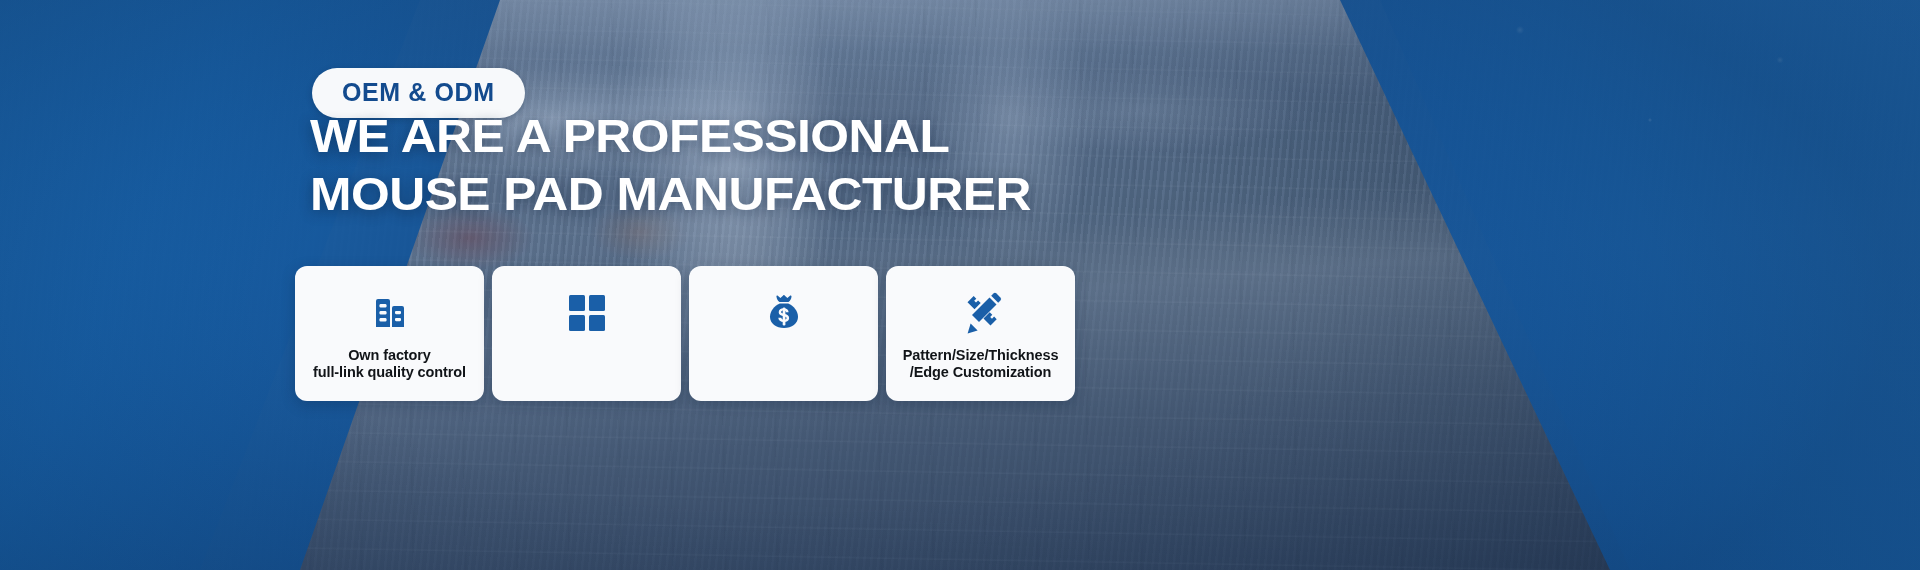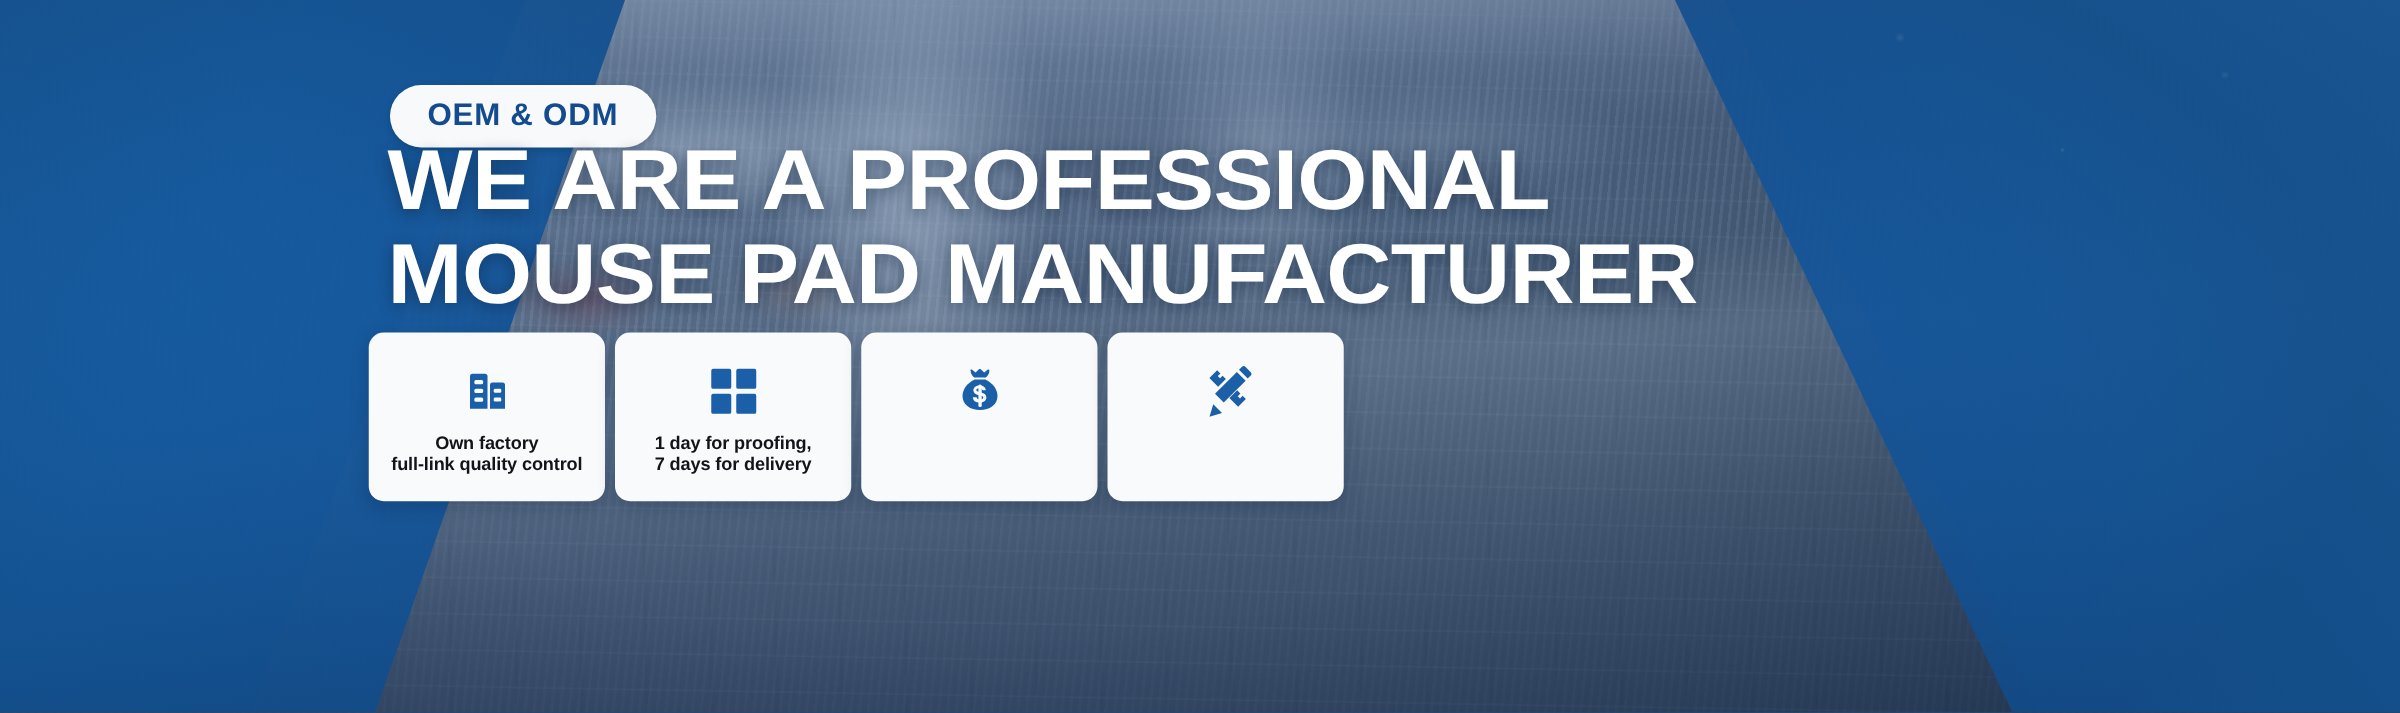--- a/index.html
+++ b/index.html
@@ -150,21 +150,21 @@
     border-radius: 26px;
     line-height: 1;
     box-shadow: 0 2px 6px rgba(6,26,52,0.25);
   }
 
   .headline {
     position: absolute;
     left: 310px;
     top: 117px;
     color: #ffffff;
-    font-size: 68px;
+    font-size: 47px;
     font-weight: bold;
     line-height: 0.82;
     letter-spacing: -0.5px;
     text-shadow: 0 3px 12px rgba(8,28,56,0.45);
     white-space: nowrap;
   }
   .headline .line {
     display: block;
     transform: scaleX(1.06);
     transform-origin: left center;
@@ -269,24 +269,20 @@
         <div class="card-icon">
           <svg width="42" height="42" viewBox="0 0 42 42" aria-hidden="true">
             <g fill="#1a5fa8">
               <rect x="3" y="3" width="16" height="16" rx="1.5"></rect>
               <rect x="23" y="3" width="16" height="16" rx="1.5"></rect>
               <rect x="3" y="23" width="16" height="16" rx="1.5"></rect>
               <rect x="23" y="23" width="16" height="16" rx="1.5"></rect>
             </g>
           </svg>
         </div>
-        <div class="card-label">
-          <span>1 day for proofing,</span>
-          <span class="l2">7 days for delivery</span>
-        </div>
       </div>
 
       <div class="card">
         <div class="card-icon">
           <svg width="44" height="44" viewBox="0 0 44 44" aria-hidden="true">
             <g fill="#1a5fa8">
               <path d="M14.5 5.5c0 2.2 1.2 4.2 3 5.5h9c1.8-1.3 3-3.3 3-5.5 0-.8-.9-1.2-1.5-.7l-2.6 2.2-2.8-2.6c-.4-.4-1-.4-1.4 0l-2.8 2.6-2.6-2.2c-.6-.5-1.5-.1-1.5.7z"></path>
               <path d="M17.8 12.5c-5.6 2.5-9.8 7.6-9.8 13.3 0 7 6.3 11.2 14 11.2s14-4.2 14-11.2c0-5.7-4.2-10.8-9.8-13.3z"></path>
             </g>
             <g fill="#f9fafc">
@@ -305,17 +301,21 @@
               <path d="M31.5 7.5l7 7-17.5 17.5-7-7z"></path>
               <path d="M33.2 5.8l2.2-2.2a2.2 2.2 0 0 1 3.1 0l3.9 3.9a2.2 2.2 0 0 1 0 3.1l-2.2 2.2z"></path>
               <path d="M12.6 33.4l7 7-10 3z"></path>
 
               <path d="M9.5 12.3l6.2-6.2 2.6 2.6-2.1 2.1 1.8 1.8 2.1-2.1 2.6 2.6-6.2 6.2z"></path>
 
               <path d="M25.5 28.4l6.2-6.2 2.6 2.6-2.1 2.1 1.8 1.8 2.1-2.1 2.6 2.6-6.2 6.2z"></path>
             </g>
           </svg>
         </div>
+        <div class="card-label">
+          <span>Pattern/Size/Thickness</span>
+          <span class="l2">/Edge Customization</span>
+        </div>
       </div>
 
     </div>
   </div>
 </div>
 
 </body></html>

